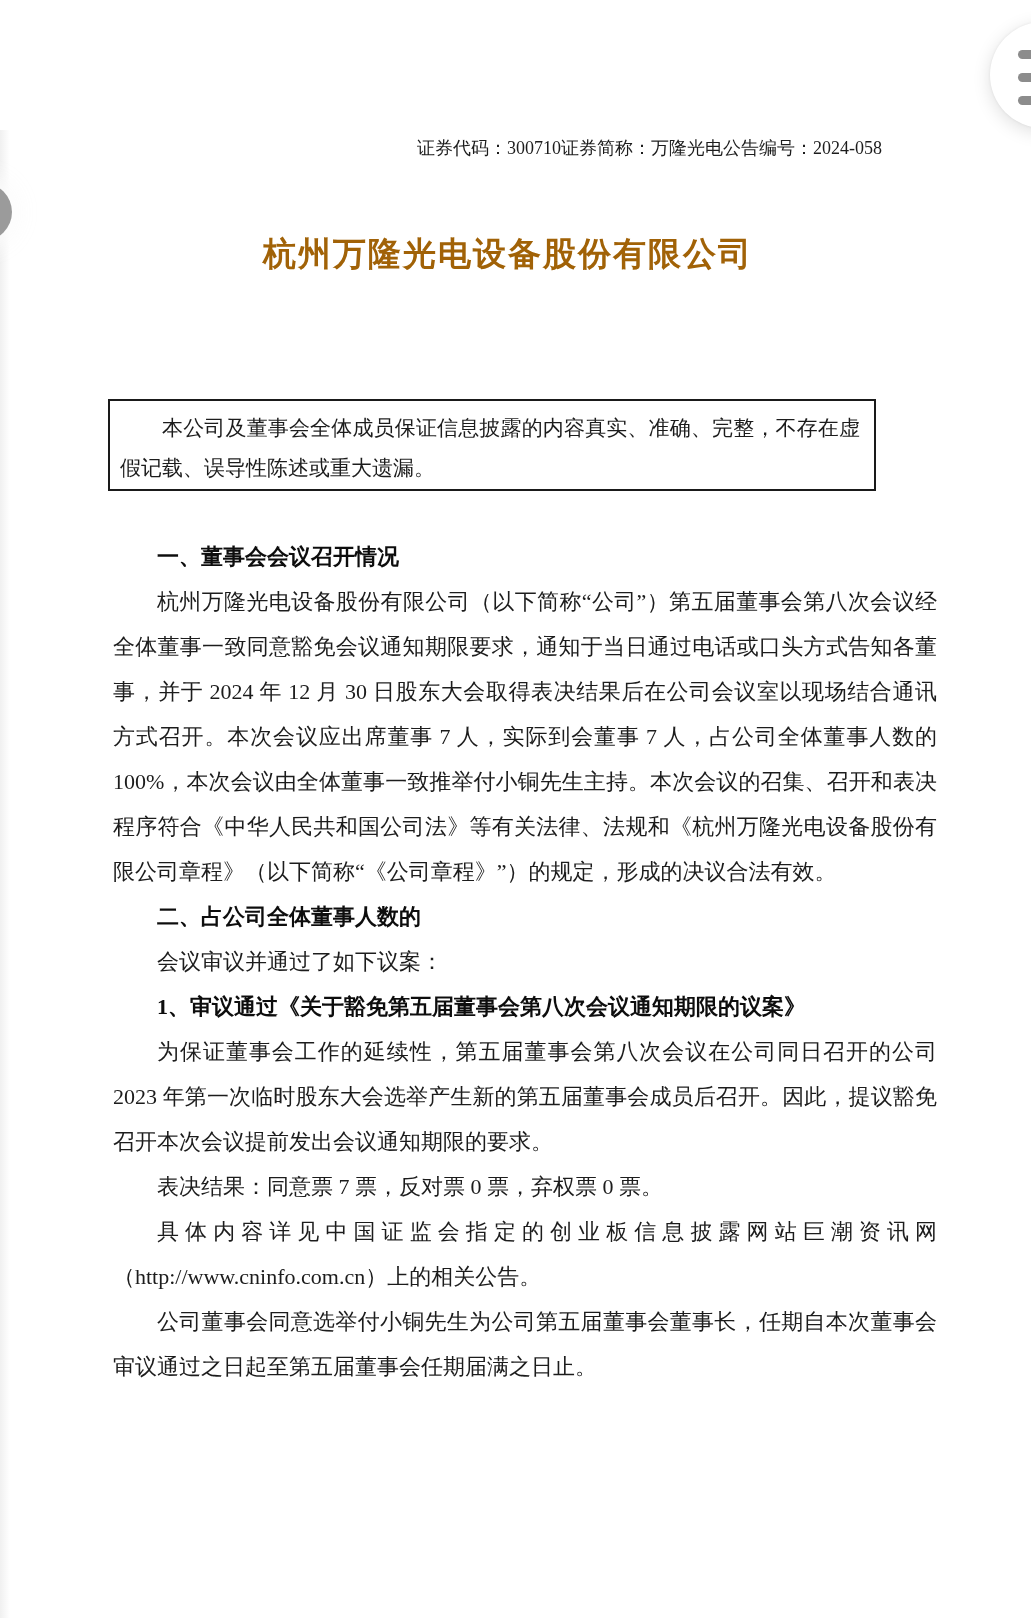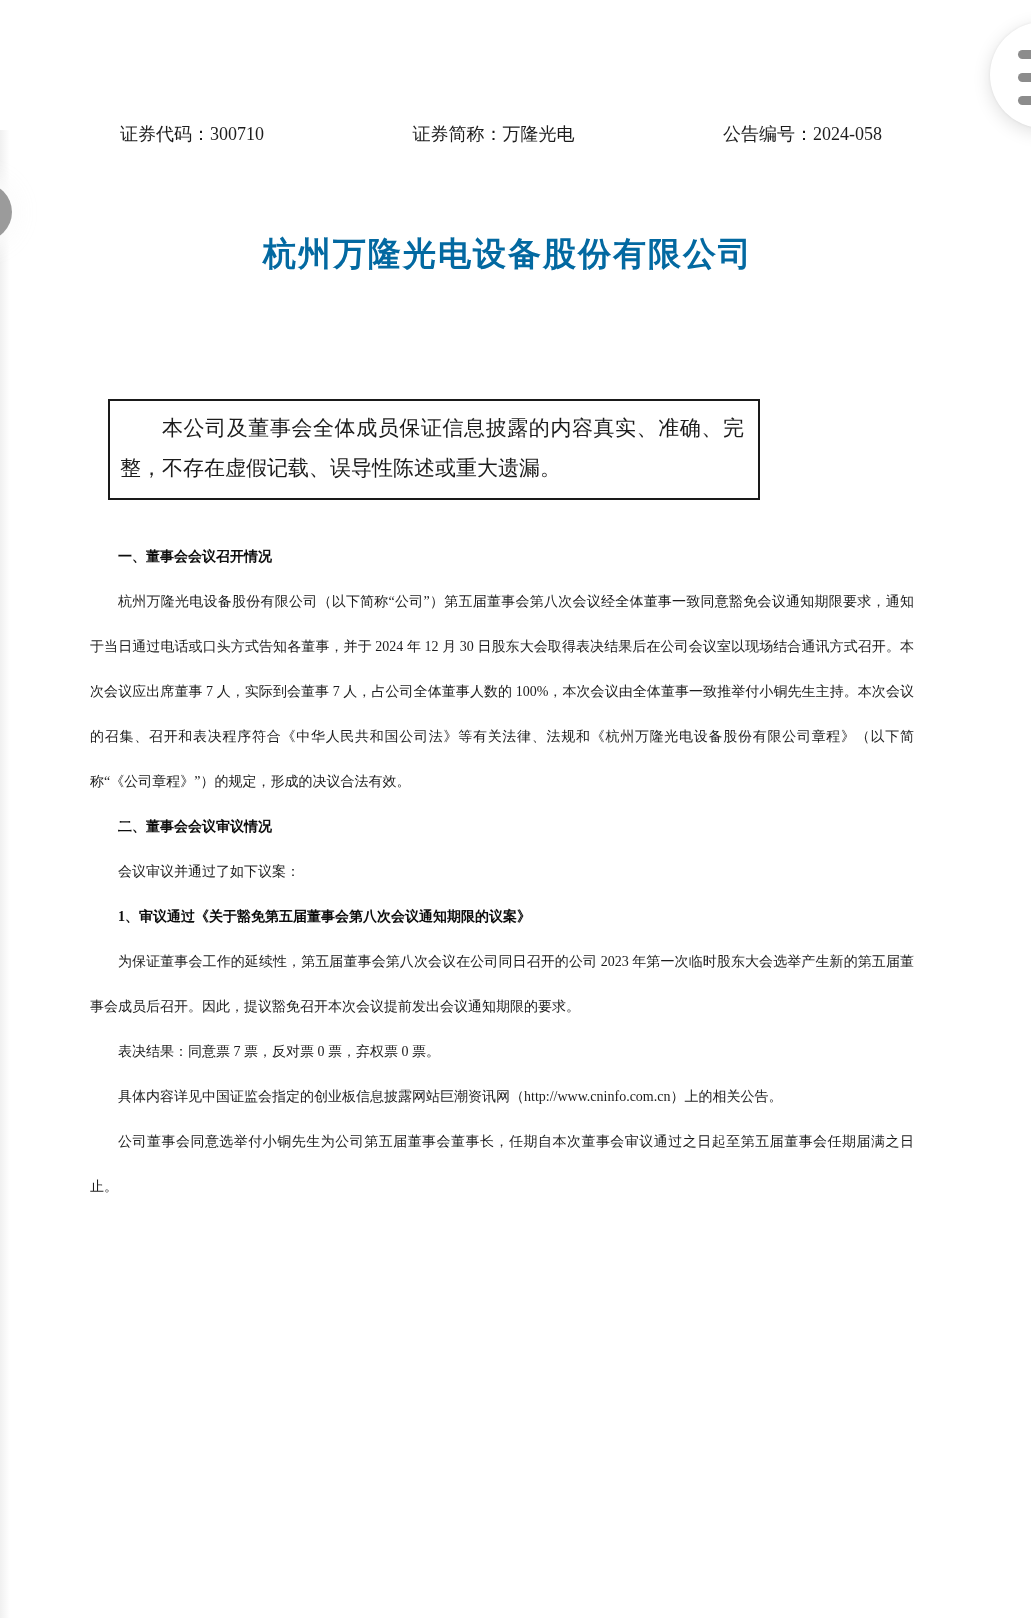--- a/index.html
+++ b/index.html
@@ -48,59 +48,59 @@
     width: 42px; height: 9px;
     border-radius: 4.5px;
     background: #8c8c8c;
   }
   .fab-menu .bar.b1 { top: 28px; }
   .fab-menu .bar.b2 { top: 51px; }
   .fab-menu .bar.b3 { top: 74px; }
 
   .meta-row {
     position: absolute;
-    left: 120px; top: 122px;
+    left: 120px; top: 136px;
     width: 762px;
     display: flex;
-    justify-content: space-between;
+    justify-content: flex-end;
     font-size: 18px;
     line-height: 24px;
     white-space: nowrap;
   }
   .doc-title {
     position: absolute;
     left: 108px; top: 226px;
     width: 800px;
     text-align: center;
     font-weight: bold;
     font-size: 33px;
     letter-spacing: 2px;
     line-height: 57px;
-    color: #0369a1;
+    color: #a16207;
   }
   .disclaimer-box {
     position: absolute;
     left: 108px; top: 399px;
-    width: 652px;
+    width: 768px;
     box-sizing: border-box;
     border: 2px solid #1a1a1a;
-    padding: 7px 14px 10px 10px;
+    padding: 7px 14px 1px 10px;
   }
   .disclaimer-box p {
     margin: 0;
     font-size: 21px;
     line-height: 40px;
     text-indent: 2em;
     text-align: justify;
   }
   .doc-body {
     position: absolute;
-    left: 90px; top: 534px;
+    left: 113px; top: 534px;
     width: 824px;
-    font-size: 14px;
+    font-size: 22px;
     line-height: 45px;
   }
   .doc-body p {
     margin: 0;
     text-indent: 2em;
     text-align: justify;
   }
   .doc-body p.bold { font-weight: bold; color: #0d0d0d; }
 </style>
 </head>
@@ -122,21 +122,21 @@
     <div>杭州万隆光电设备股份有限公司</div>
   </div>
 
   <div class="disclaimer-box">
     <p>本公司及董事会全体成员保证信息披露的内容真实、准确、完整，不存在虚假记载、误导性陈述或重大遗漏。</p>
   </div>
 
   <div class="doc-body">
     <p class="bold">一、董事会会议召开情况</p>
     <p>杭州万隆光电设备股份有限公司（以下简称“公司”）第五届董事会第八次会议经全体董事一致同意豁免会议通知期限要求，通知于当日通过电话或口头方式告知各董事，并于 2024 年 12 月 30 日股东大会取得表决结果后在公司会议室以现场结合通讯方式召开。本次会议应出席董事 7 人，实际到会董事 7 人，占公司全体董事人数的 100%，本次会议由全体董事一致推举付小铜先生主持。本次会议的召集、召开和表决程序符合《中华人民共和国公司法》等有关法律、法规和《杭州万隆光电设备股份有限公司章程》（以下简称“《公司章程》”）的规定，形成的决议合法有效。</p>
-    <p class="bold">二、董事会会议审议情况</p>
+    <p class="bold">二、占公司全体董事人数的</p>
     <p>会议审议并通过了如下议案：</p>
     <p class="bold">1、审议通过《关于豁免第五届董事会第八次会议通知期限的议案》</p>
     <p>为保证董事会工作的延续性，第五届董事会第八次会议在公司同日召开的公司 2023 年第一次临时股东大会选举产生新的第五届董事会成员后召开。因此，提议豁免召开本次会议提前发出会议通知期限的要求。</p>
     <p>表决结果：同意票 7 票，反对票 0 票，弃权票 0 票。</p>
     <p>具体内容详见中国证监会指定的创业板信息披露网站巨潮资讯网（http://www.cninfo.com.cn）上的相关公告。</p>
     <p>公司董事会同意选举付小铜先生为公司第五届董事会董事长，任期自本次董事会审议通过之日起至第五届董事会任期届满之日止。</p>
   </div>
 
   <div class="fab-menu">
     <span>

